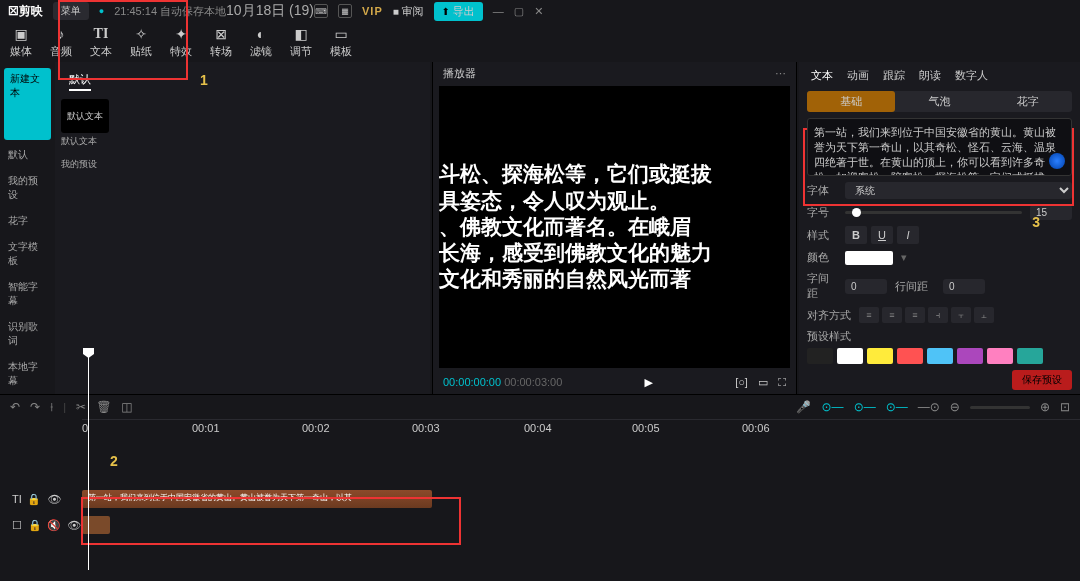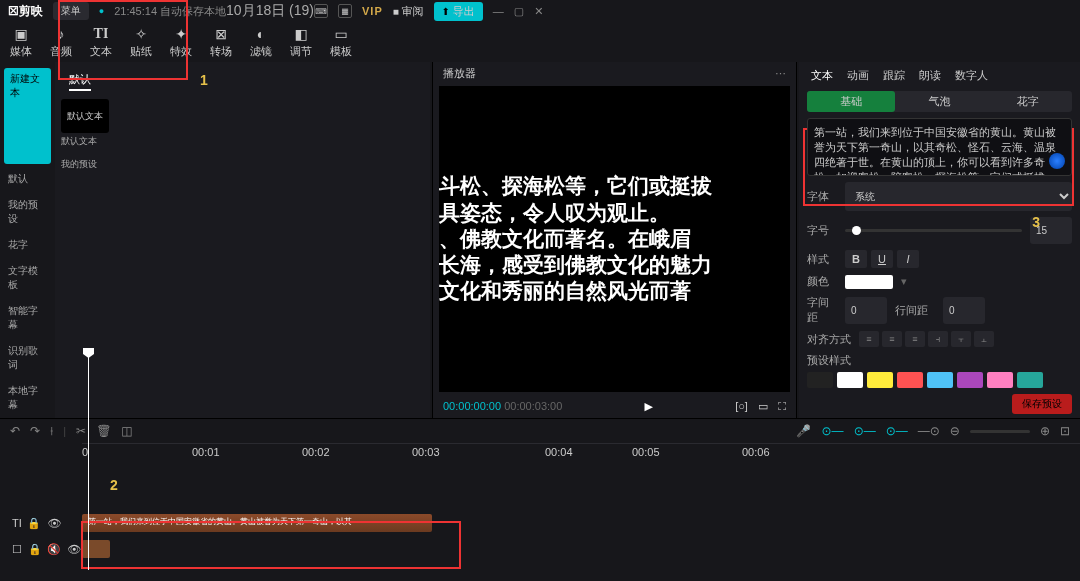--- a/index.html
+++ b/index.html
@@ -34,26 +34,26 @@
 .preview{flex:1;background:#000;margin:2px 6px;overflow:hidden;display:flex;flex-direction:column;justify-content:center}
 .preview div{color:#fff;font-size:21px;font-weight:900;white-space:nowrap;line-height:1.25;font-family:"SimHei","Microsoft YaHei"}
 .cp-foot{height:24px;display:flex;align-items:center;justify-content:space-between;padding:0 10px;font-size:10px}
 .cp-foot .time span:first-child{color:#00c1cd}
 .play{color:#fff}
 .rightpanel{flex:1;background:#1a1a1f;padding:4px 8px;display:flex;flex-direction:column;gap:6px;position:relative}
 .rtabs{display:flex;gap:14px;font-size:10px;padding:2px 4px}
 .rtabs .on{color:#fff}
 .subtab{display:flex;background:#27272d;border-radius:3px;font-size:10px}
 .subtab div{flex:1;text-align:center;padding:3px}
-.subtab .on{background:#15803d;border-radius:3px}
+.subtab .on{background:#a16207;border-radius:3px}
 .textarea{background:#0f0f13;border:1px solid #333;border-radius:3px;padding:6px;font-size:9px;line-height:1.35;color:#ccc;height:58px;overflow:hidden;position:relative}
 .aibtn{position:absolute;right:6px;bottom:6px;width:16px;height:16px;border-radius:50%;background:radial-gradient(circle,#2a7fff,#0040aa)}
 .proprow{display:flex;align-items:center;gap:8px;font-size:10px}
 .proprow .lab{width:30px;color:#aaa}
-.sel,.numbox{background:#27272d;border:none;color:#ccc;padding:8px 6px;font-size:10px;border-radius:3px}
+.sel,.numbox{background:#27272d;border:none;color:#ccc;padding:2px 6px;font-size:10px;border-radius:3px}
 .sel{flex:1}
 .numbox{width:42px;}
 .slider{flex:1;height:3px;background:#333;border-radius:2px;position:relative}
 .slider .dot{position:absolute;left:4%;top:-3px;width:9px;height:9px;border-radius:50%;background:#fff}
 .stylebtns{display:flex;gap:4px}
 .stylebtns div{width:22px;height:18px;background:#27272d;border-radius:2px;display:flex;align-items:center;justify-content:center;font-size:11px}
 .colorswatch{width:48px;height:14px;background:#fff;border-radius:2px}
 .alignrow{display:flex;gap:3px}
 .alignrow div{width:20px;height:16px;background:#27272d;border-radius:2px;display:flex;align-items:center;justify-content:center;font-size:9px;color:#888}
 .presetrow{display:flex;gap:4px;overflow:hidden}
@@ -292,21 +292,21 @@
         <span style="width:60px;height:3px;background:#333;border-radius:2px"></span>
         <span class="tlico">⊕</span>
         <span class="tlico">⊡</span>
       </div>
     </div>
     <div class="tl-ruler">
       <span style="left:0">0</span>
       <span style="left:110px">00:01</span>
       <span style="left:220px">00:02</span>
       <span style="left:330px">00:03</span>
-      <span style="left:463px">00:04</span>
+      <span style="left:442px">00:04</span>
       <span style="left:550px">00:05</span>
       <span style="left:660px">00:06</span>
     </div>
     <div class="tl-body">
       <div class="redlabel" style="left:110px;top:18px">2</div>
       <div style="height:50px"></div>
       <div class="track">
         <div class="trackhead">
             <span>TI</span>
             <span>🔒</span>

